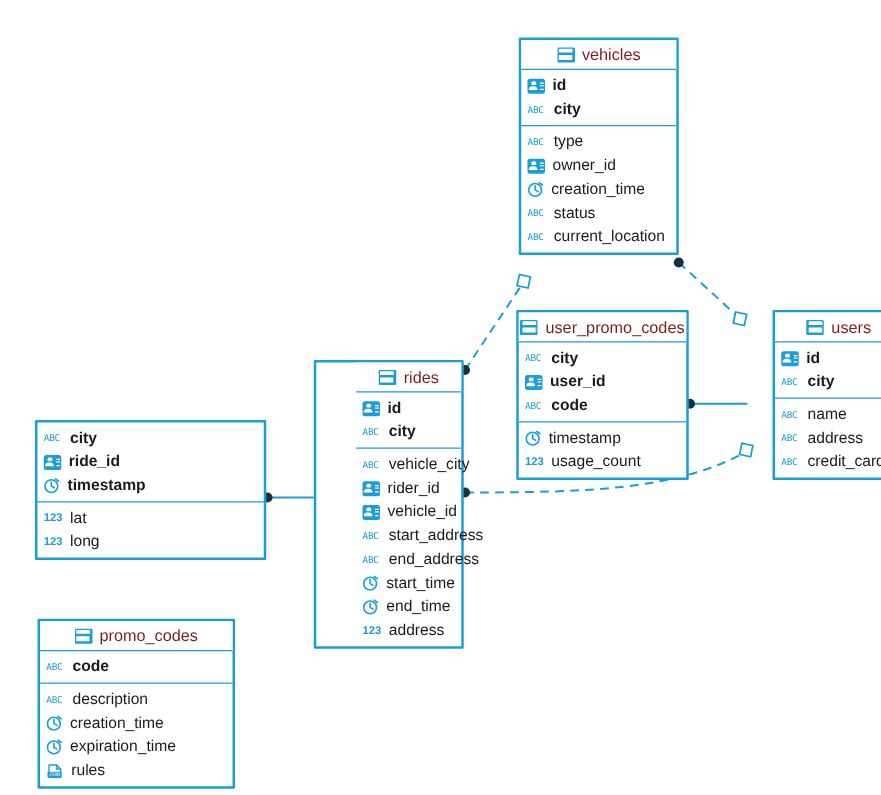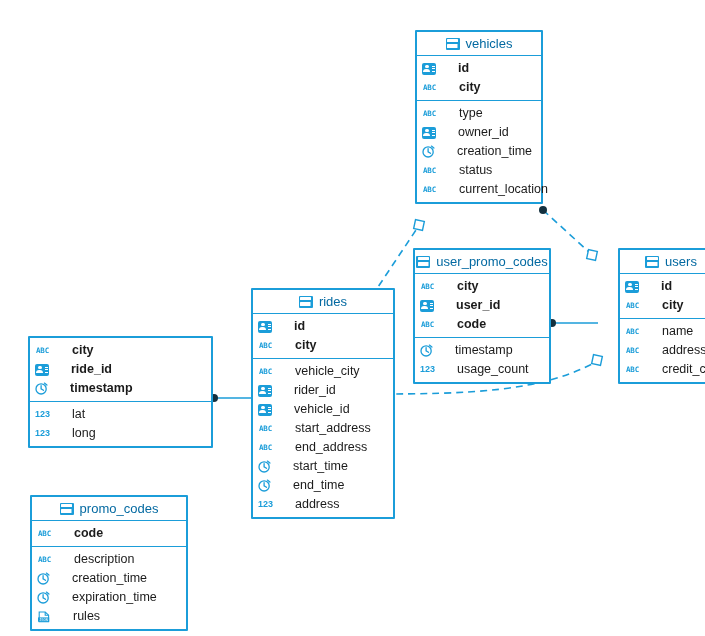--- a/index.html
+++ b/index.html
@@ -19,31 +19,31 @@
     border:2px solid #1b9dd9;
     background:#ffffff;
     box-sizing:border-box;
     border-radius:1px;
   }
   .tbl-header{
     display:flex;align-items:center;justify-content:center;
     gap:6px;
     height:24px;
     font-size:13px;
-    color:#0369a1;
+    color:#7f1d1d;
     border-bottom:1px solid #1b9dd9;
     padding:0 6px;
     background:#ffffff;
     box-sizing:border-box;
     white-space:nowrap;
   }
   .tbl-section{padding:3px 0 3px 0;box-sizing:border-box;}
   .tbl-section.pk{border-bottom:1px solid #1b9dd9;}
   .row{
-    display:flex;align-items:center;gap:22px;
+    display:flex;align-items:center;gap:6px;
     height:19px;
     padding:0 5px;
     font-size:12.5px;
     color:#1b1b1b;
     white-space:nowrap;
     box-sizing:border-box;
   }
   .row.bold .row-label{font-weight:bold;}
   .row-label{line-height:1;}
 
@@ -68,23 +68,23 @@
   
   .ic-idcard{width:14px;height:12px;background:#1b9dd9;border-radius:2px;}
   .ic-idcard .head{position:absolute;left:3px;top:2px;width:3.6px;height:3.6px;border-radius:50%;background:#fff;}
   .ic-idcard .body{position:absolute;left:1.4px;top:6.4px;width:6.8px;height:3.6px;border-radius:3.4px 3.4px 0 0;background:#fff;}
   .ic-idcard .l1{position:absolute;left:10px;top:3px;width:3px;height:1.4px;background:#fff;}
   .ic-idcard .l2{position:absolute;left:10px;top:5.6px;width:3px;height:1.4px;background:#fff;}
   .ic-idcard .l3{position:absolute;left:10px;top:8.2px;width:3px;height:1.4px;background:#fff;}
 
   
   .ic-abc{
-    width:15px;height:11px;color:#1b9dd9;font-size:7.5px;font-weight:bold;
+    width:15px;height:11px;color:#1b9dd9;font-size:7.5px;font-weight:normal;
     font-family:"DejaVu Sans Mono","Liberation Mono",monospace;
-    letter-spacing:-.2px;line-height:11px;text-align:center;
+    letter-spacing:-.2px;line-height:11px;text-align:left;
   }
 
   
   .ic-123{
     width:15px;height:11px;color:#1b9dd9;font-size:9px;font-weight:bold;
     font-family:Liberation Sans, sans-serif;line-height:11px;text-align:left;
   }
 
   
   .ic-clock{width:13px;height:13px;}
@@ -259,21 +259,21 @@
           <div class="row">
             <span class="ic ic-abc">ABC</span>
             <span class="row-label">address</span>
           </div>
           <div class="row">
             <span class="ic ic-abc">ABC</span>
             <span class="row-label">credit_card</span>
           </div>
         </div>
       </div>
-      <div class="table" style="left: 251px; top: 288px; width: 144px;">
+      <div class="table" style="left: 251px; top: 288px; width: 120px; padding-left: 32px;">
         <div class="tbl-header">
           <span class="ic ic-table">
             <i></i>
           </span>
           <span>rides</span>
         </div>
         <div class="tbl-section pk">
           <div class="row bold">
             <span class="ic ic-idcard">
               <span class="head"></span>

